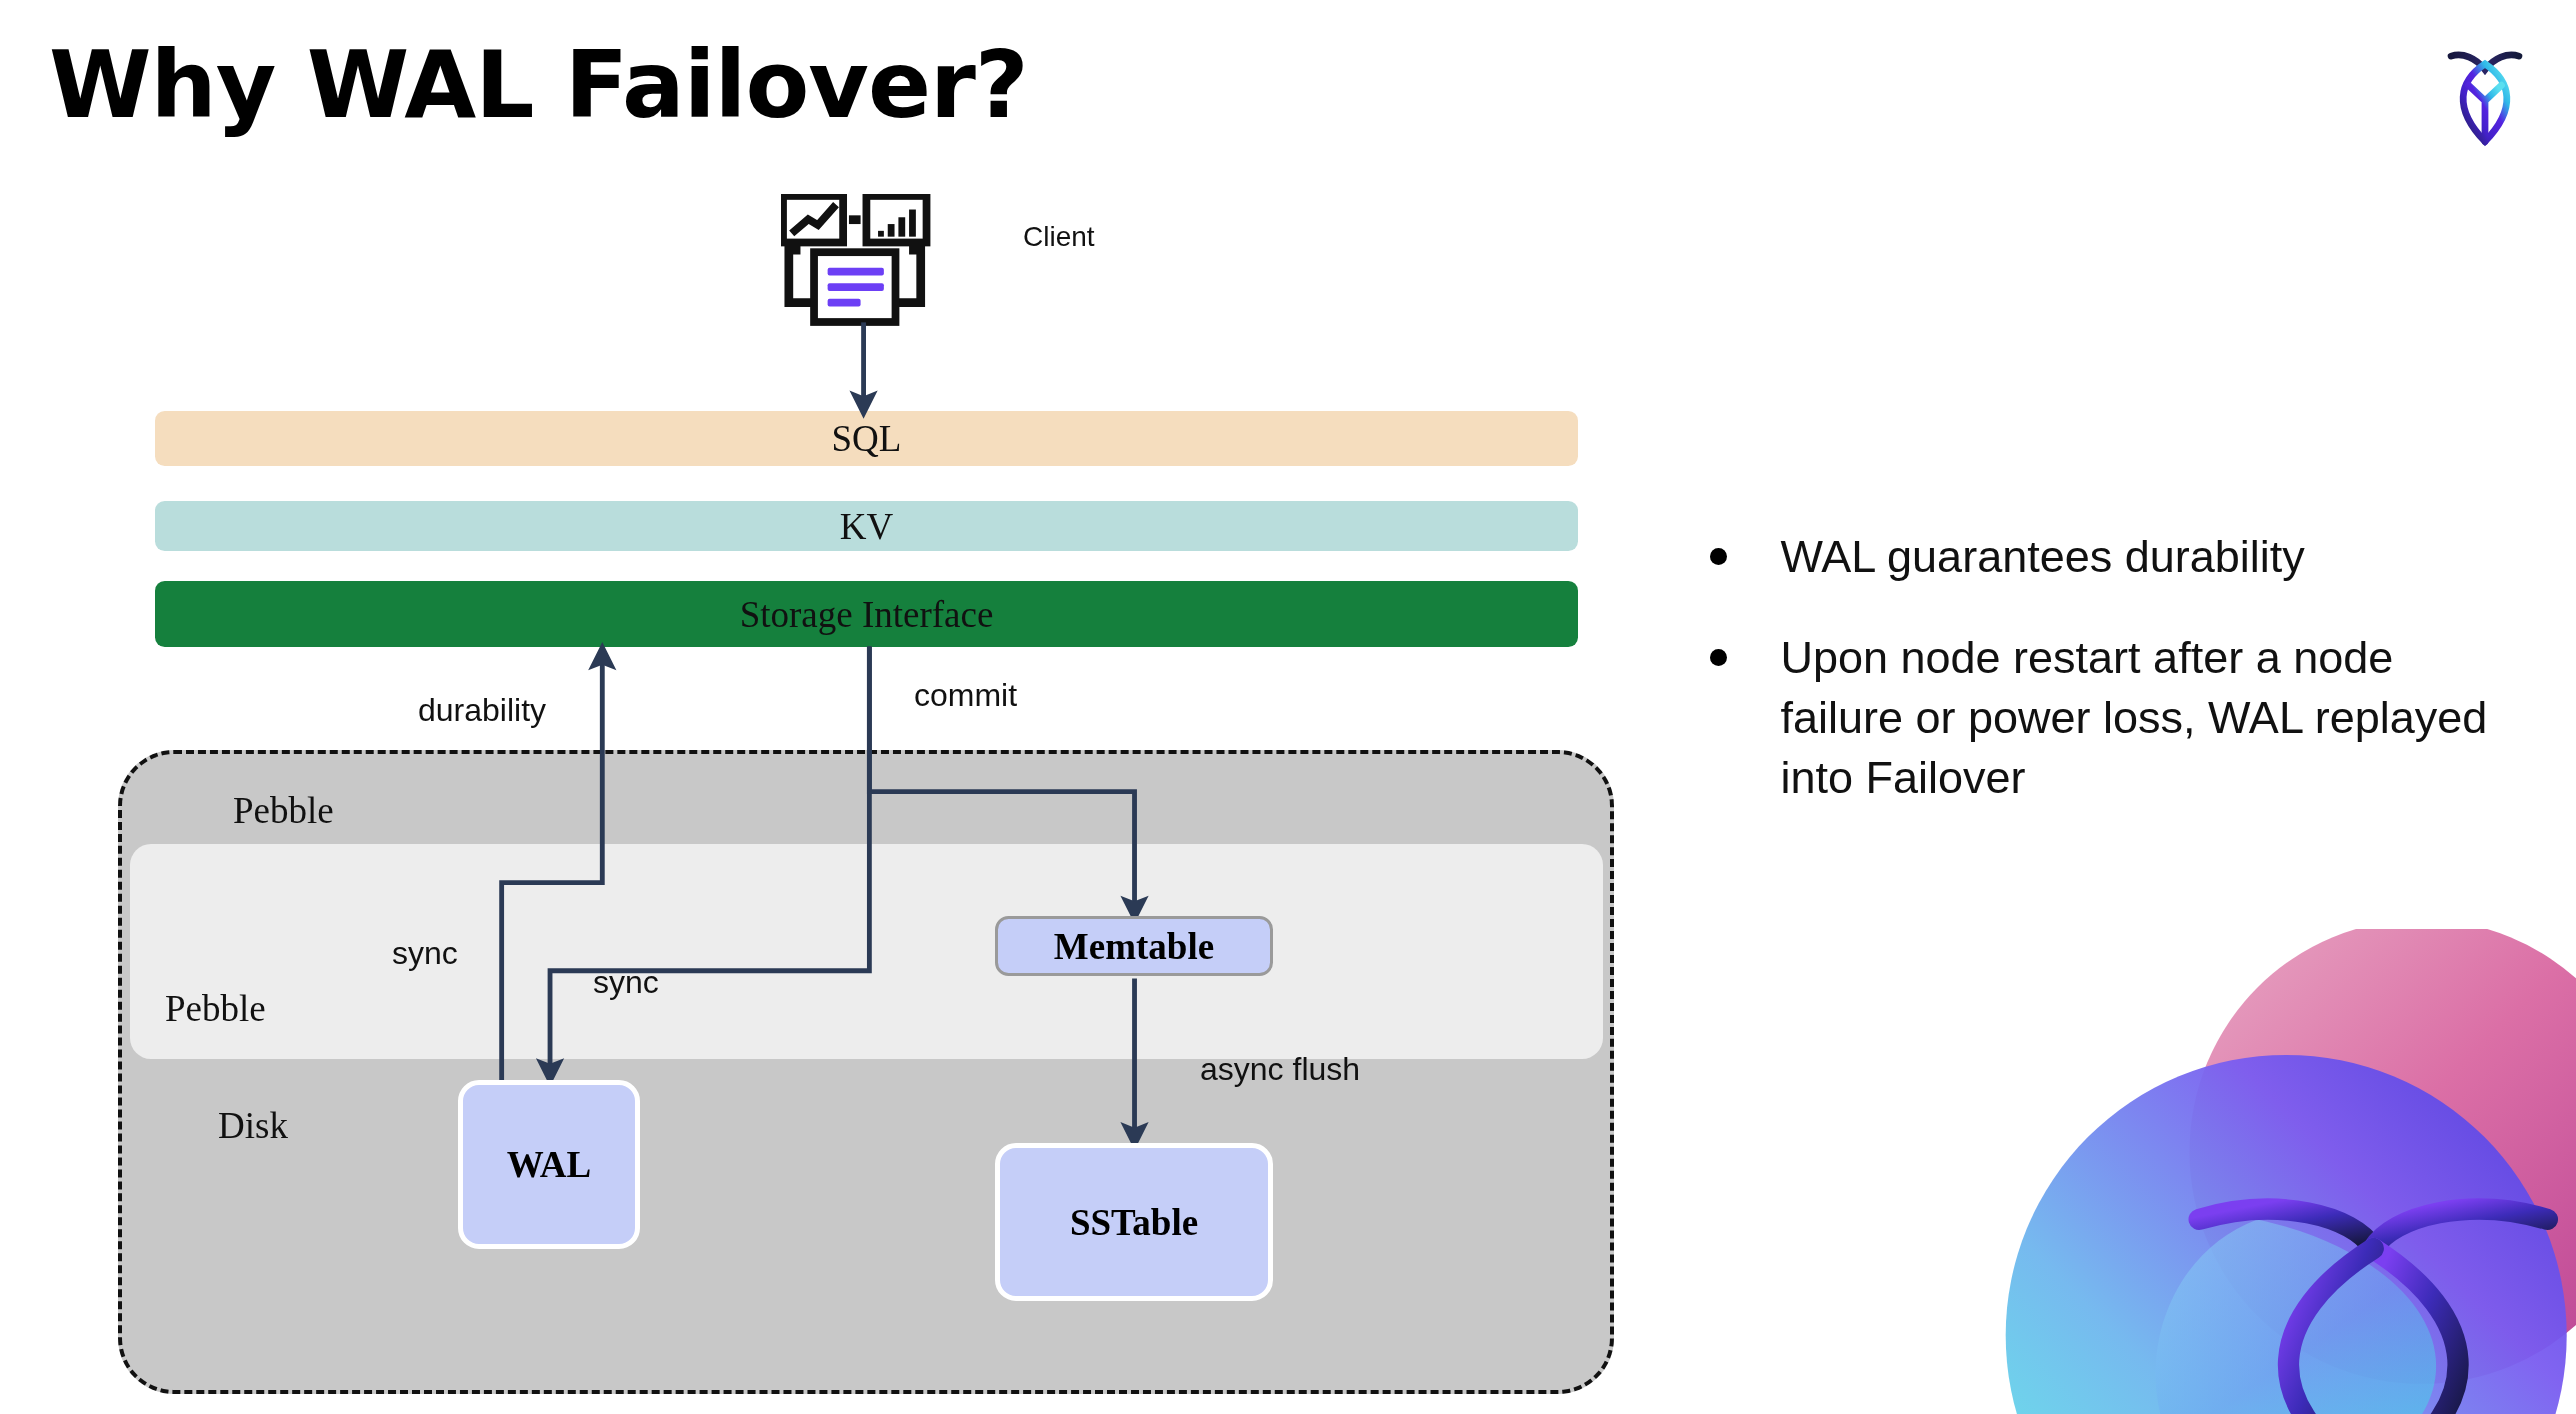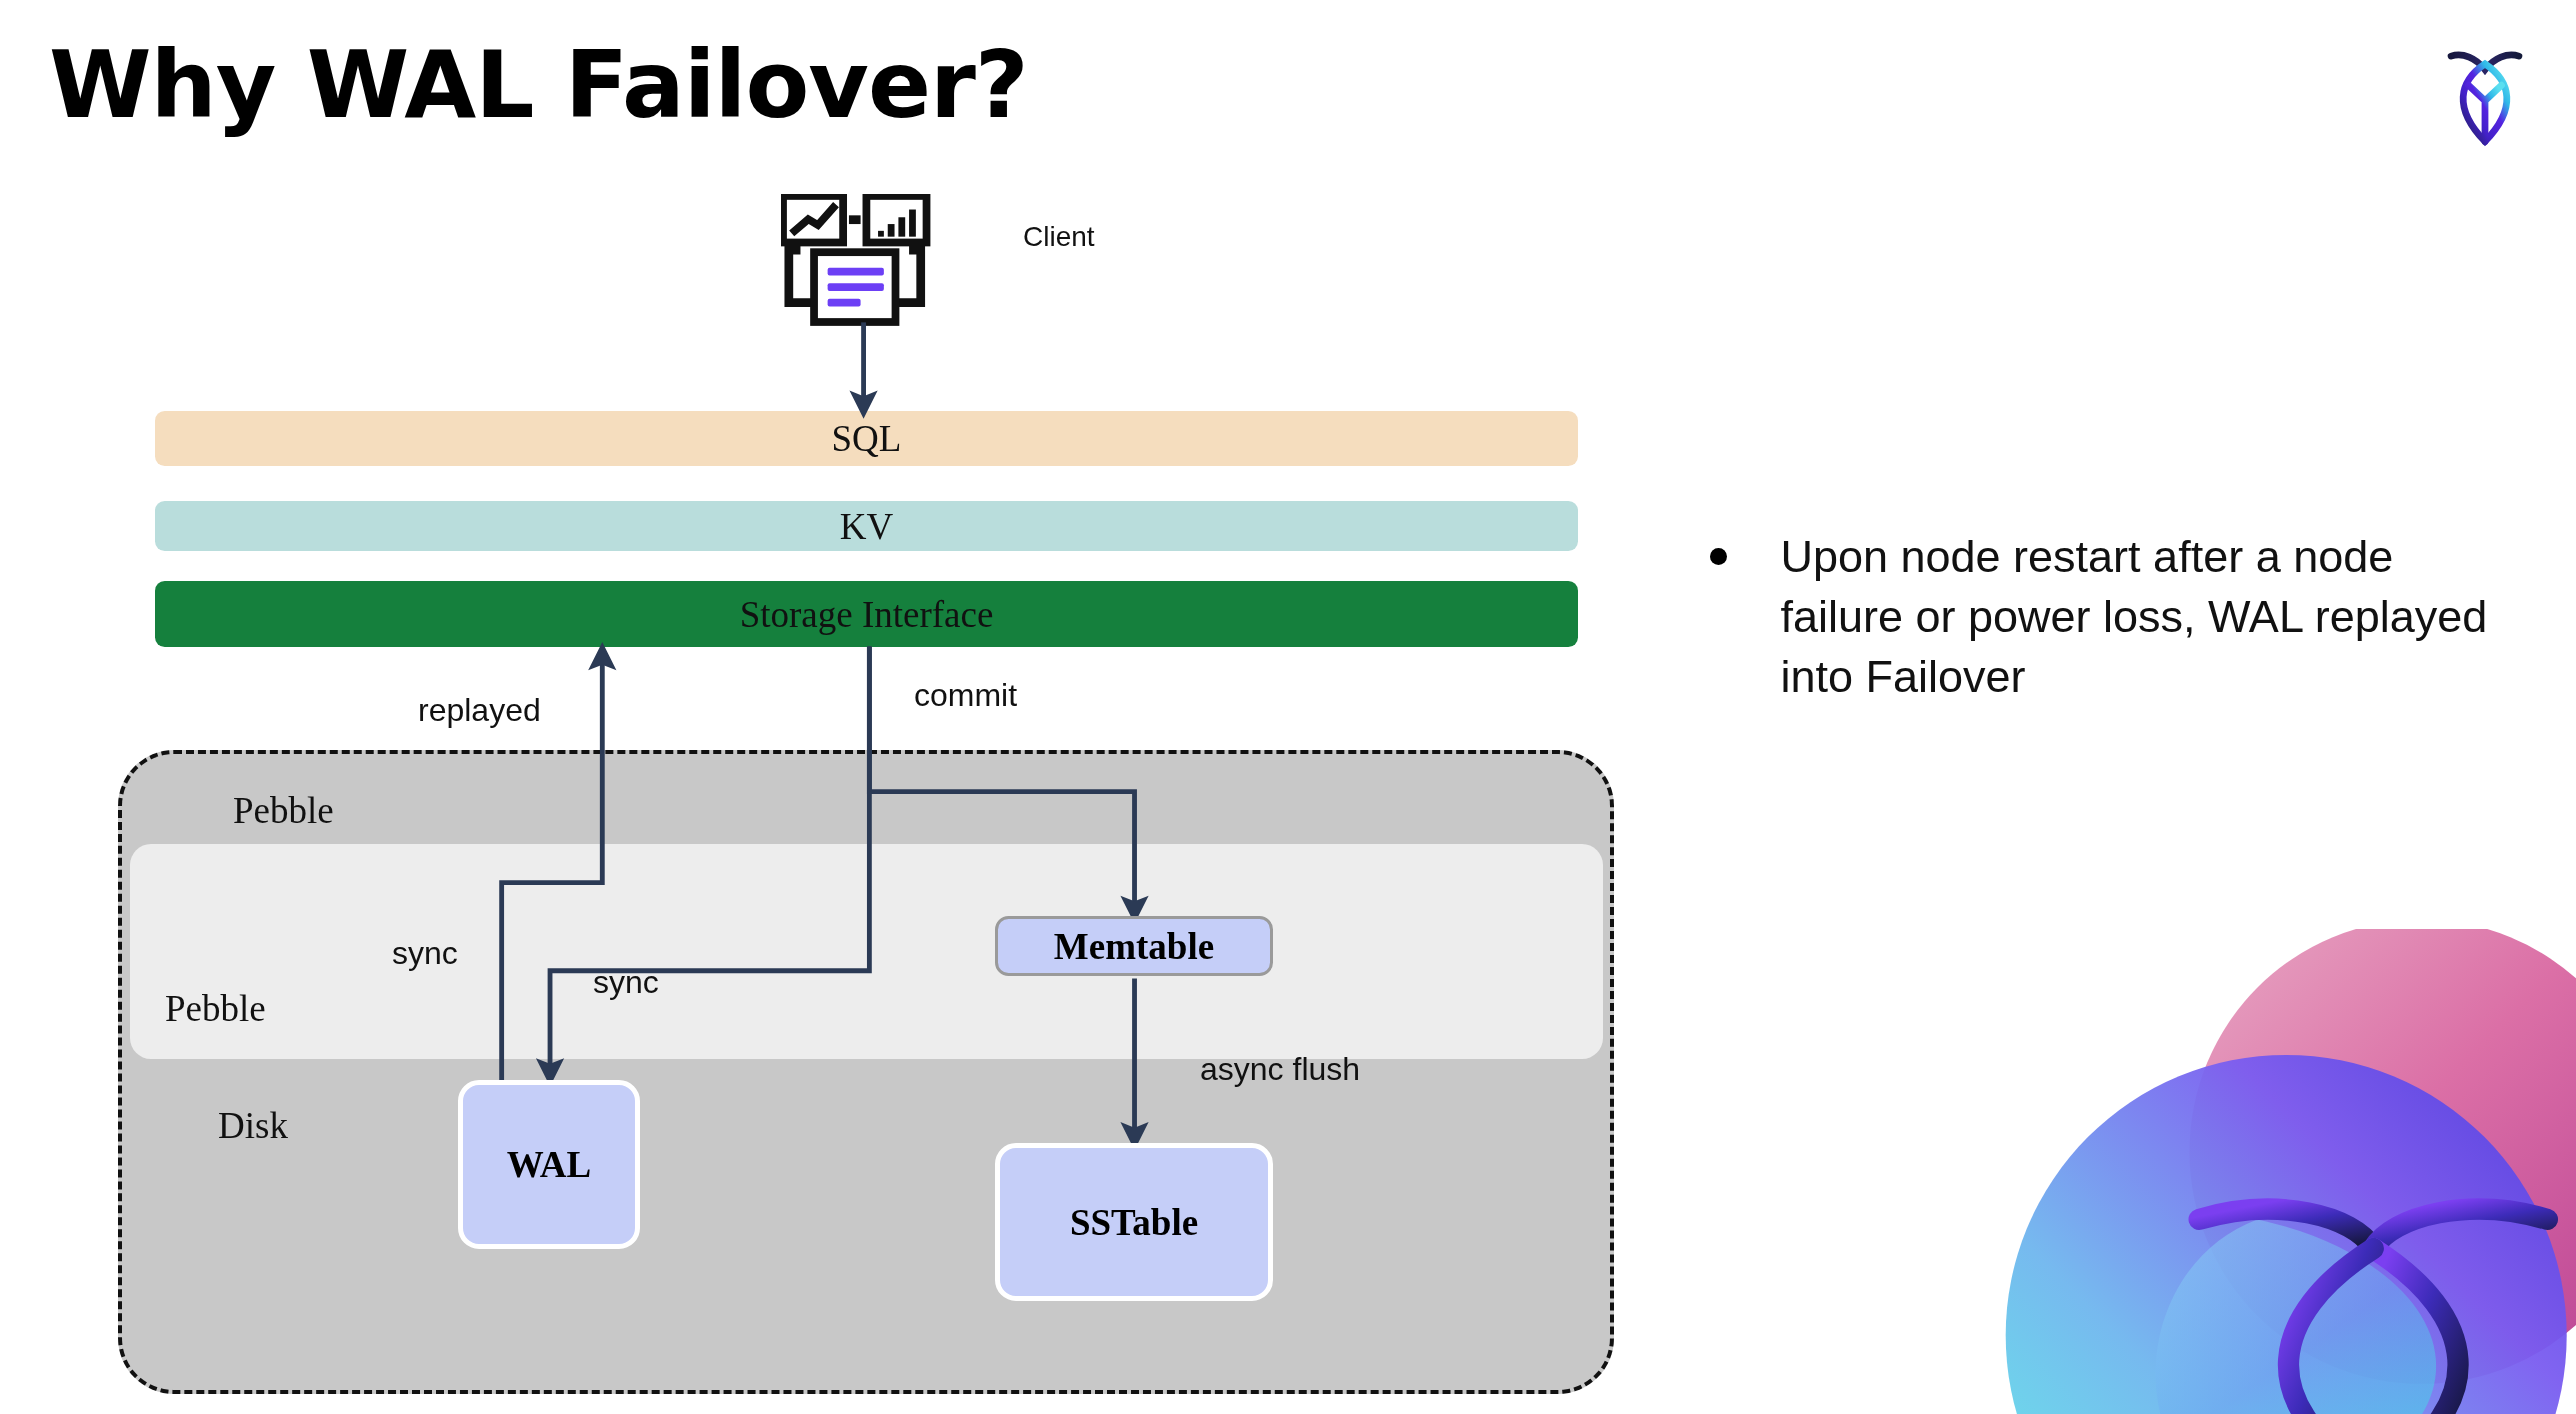--- a/index.html
+++ b/index.html
@@ -237,27 +237,31 @@
   <div class="node-box" id="node-wal">
     <span>WAL</span>
   </div>
   <div class="node-box" id="node-memtable">
     <span>Memtable</span>
   </div>
   <div class="node-box" id="node-sstable">
     <span>SSTable</span>
   </div>
 
-  <div class="edge-label" id="label-committed">replayed</div>
+  <div class="edge-label" id="label-committed">durability</div>
   <div class="edge-label" id="label-commit">commit</div>
   <div class="edge-label" id="label-sync-1">sync</div>
   <div class="edge-label" id="label-sync-2">sync</div>
   <div class="edge-label" id="label-async-flush">async flush</div>
 
   <div id="bullet-list">
     <div class="bullet-item">
       <span class="bullet-dot"></span>
+      <span class="bullet-text">WAL guarantees durability</span>
+    </div>
+    <div class="bullet-item">
+      <span class="bullet-dot"></span>
       <span class="bullet-text">Upon node restart after a node failure or power loss, WAL replayed into Failover</span>
     </div>
   </div>
 
 </div>
 
 
 </body></html>

